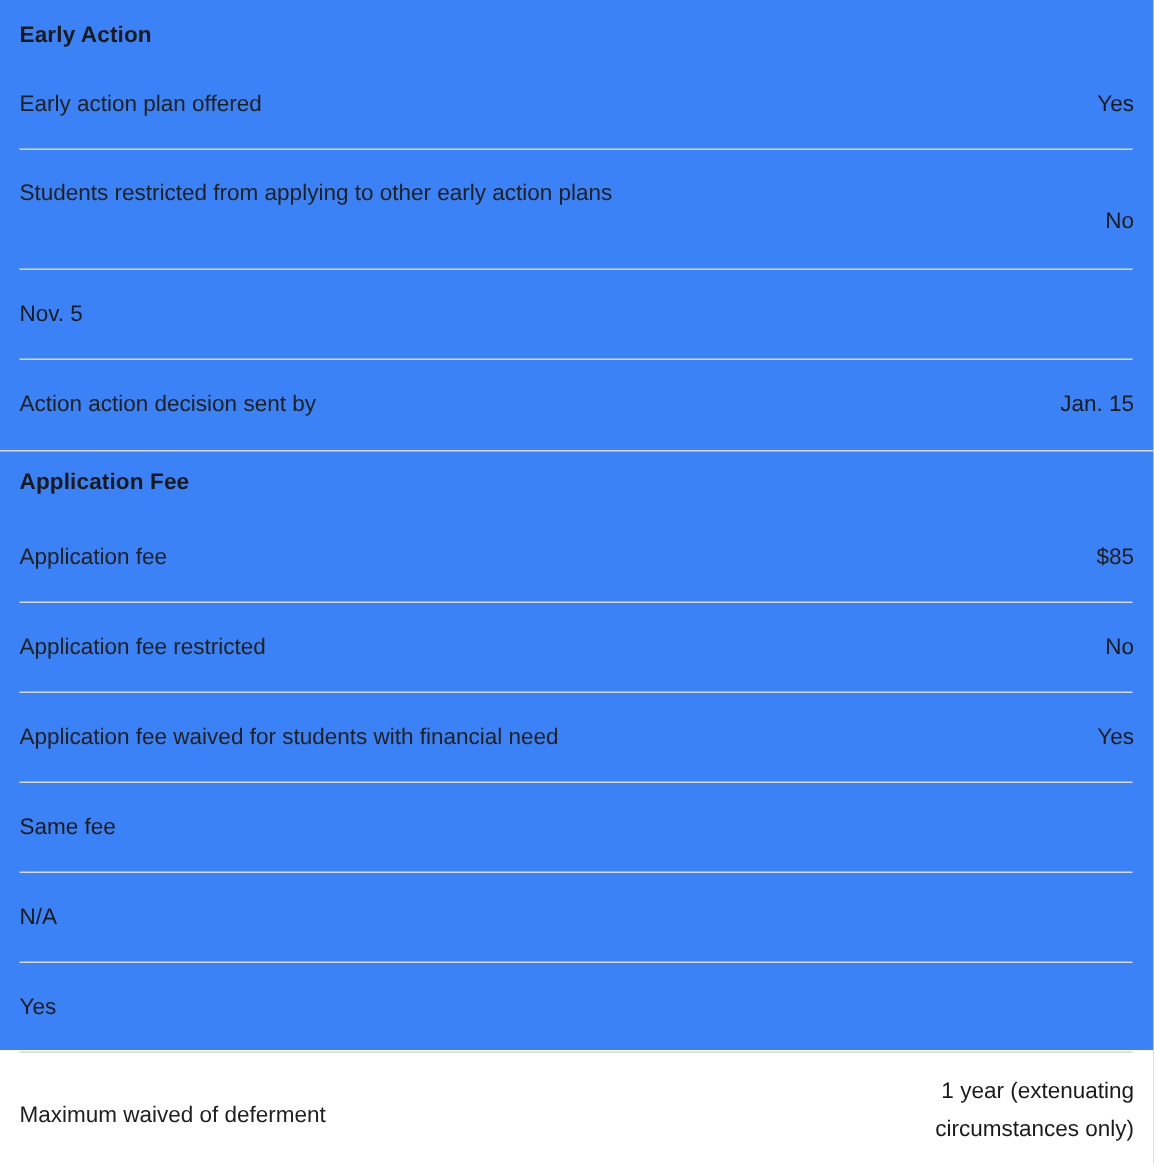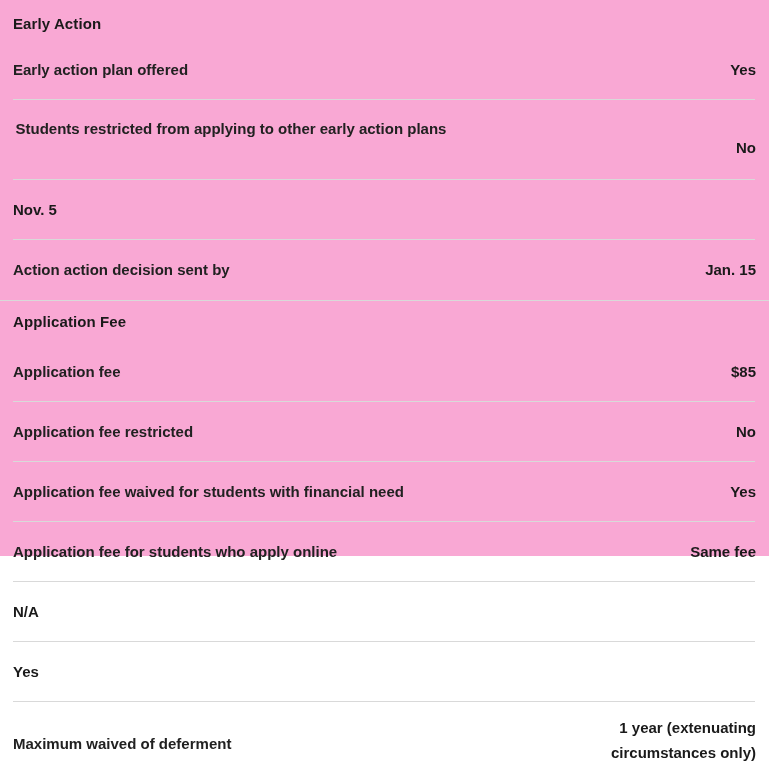--- a/index.html
+++ b/index.html
@@ -13,22 +13,22 @@
 
   body {
     font-family: "Liberation Sans", "DejaVu Sans", sans-serif;
     color: #212121;
     -webkit-font-smoothing: antialiased;
     overflow: hidden;
   }
 
   .page {
     width: 769px;
-    height: 556px;
-    background: #f9a8d4;
+    height: 700px;
+    background: #3b82f6;
     position: relative;
   }
 
   
   .section {
     width: 100%;
   }
 
   
   .section-divider {
@@ -74,51 +74,50 @@
     position: absolute;
     left: 13px;
     right: 14px;
     bottom: 0;
     height: 1px;
     background: #d9d9d9;
   }
 
   .row-label {
     font-size: 15px;
-    font-weight: bold;
+    font-weight: normal;
     color: #212121;
     line-height: 24px;
     padding-top: 18px;
     padding-bottom: 18px;
     padding-right: 24px;
     max-width: 470px;
     flex: 1 1 auto;
   }
 
   .row-value {
     font-size: 15px;
-    font-weight: bold;
+    font-weight: normal;
     color: #1a1a1a;
     line-height: 24px;
     padding-top: 18px;
     padding-bottom: 18px;
     text-align: right;
     flex: 0 0 auto;
     white-space: nowrap;
   }
 
   
   .row.tall {
     min-height: 80px;
   }
   .row.tall .row-label {
     padding-top: 17px;
     padding-bottom: 19px;
     max-width: 460px;
-    text-align: center;
   }
   .row.tall .row-value {
     padding-top: 36px;
   }
 
   
   .row.value-wrap {
     min-height: 76px;
     align-items: flex-start;
   }
@@ -182,21 +181,20 @@
         <div class="row-label">Application fee restricted</div>
         <div class="row-value">No</div>
       </div>
 
       <div class="row">
         <div class="row-label">Application fee waived for students with financial need</div>
         <div class="row-value">Yes</div>
       </div>
 
       <div class="row">
-        <div class="row-label">Application fee for students who apply online</div>
         <div class="row-value">Same fee</div>
       </div>
 
       <div class="row">
         <div class="row-value">N/A</div>
       </div>
 
       <div class="row">
         <div class="row-value">Yes</div>
       </div>

